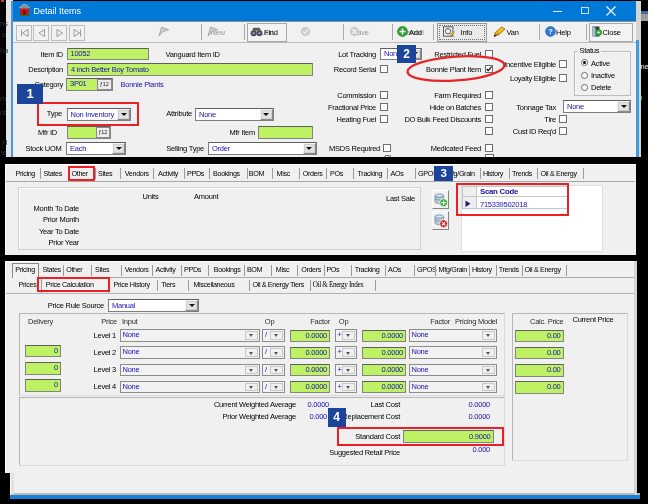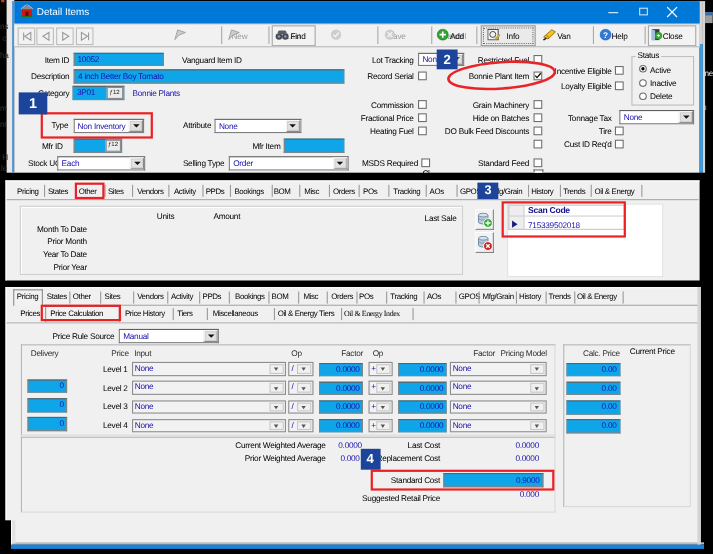--- a/index.html
+++ b/index.html
@@ -2,21 +2,21 @@
 <html><head>
 <meta charset="utf-8">
 <style>
 html,body{margin:0;padding:0;}
 body{width:648px;height:504px;background:#000;position:relative;overflow:hidden;
   font-family:"Liberation Sans",sans-serif;font-size:7.5px;}
 div{box-sizing:border-box;}
 .abs{position:absolute;}
 .lbl{position:absolute;font-size:7.5px;letter-spacing:-0.25px;color:#000;white-space:nowrap;line-height:8px;}
 .r{text-align:right;}
-.inp{position:absolute;background:#0ea5e9;border:1px solid #848484;border-top-color:#5f5f5f;
+.inp{position:absolute;background:#bef264;border:1px solid #848484;border-top-color:#5f5f5f;
   font-size:7.5px;letter-spacing:-0.25px;color:#1a12ae;white-space:nowrap;overflow:hidden;line-height:10px;padding-left:3px;}
 .combo{position:absolute;background:#fff;border:1px solid #7f7f7f;border-top-color:#5f5f5f;
   font-size:7.5px;letter-spacing:-0.25px;color:#1a12ae;white-space:nowrap;overflow:hidden;line-height:11px;padding-left:3px;}
 .ar{position:absolute;right:0;top:0;bottom:0;width:11px;background:#e2e2e2;border:1px solid #f6f6f6;border-right-color:#8a8a8a;border-bottom-color:#8a8a8a;box-shadow:0 0 0 1px #d0d0d0 inset;}
 .ar:after{content:"";position:absolute;left:50%;top:50%;margin-left:-3px;margin-top:-1.5px;
   border-left:3px solid transparent;border-right:3px solid transparent;border-top:3.5px solid #111;}
 .cb{position:absolute;width:8px;height:8px;background:#fff;border:1px solid #6e6e6e;}
 .redbox{position:absolute;border:2px solid #ec2024;z-index:40;}
 .numbox{position:absolute;background:#1c449b;color:#fff;font-weight:bold;
   display:flex;align-items:center;justify-content:center;z-index:50;}
@@ -157,21 +157,21 @@
 <div class="lbl r" style="left:-58px;top:110px;width:120px;">Type</div>
 <div class="combo" style="left:66.5px;top:107.5px;width:64.5px;height:13.5px;line-height:11.5px;"><span class="ar"></span>Non Inventory</div>
 <div class="lbl r" style="left:72px;top:110px;width:120px;">Attribute</div>
 <div class="combo" style="left:195px;top:107.5px;width:78.5px;height:13.5px;line-height:11.5px;"><span class="ar"></span>None</div>
 <div class="lbl r" style="left:-63px;top:128.5px;width:120px;">Mfr ID</div>
 <div class="inp" style="left:66.5px;top:126px;width:44.5px;height:12.5px;line-height:10.5px;padding-left:3px;"></div>
 <div class="abs" style="left:95.5px;top:127px;width:14.5px;height:10.5px;background:#ececec;border:1px solid #8a8a8a;font-size:5.5px;text-align:center;line-height:9px;color:#222;">ƒ12</div>
 <div class="lbl r" style="left:135px;top:128.5px;width:120px;">Mfr Item</div>
 <div class="inp" style="left:257.5px;top:126px;width:55.5px;height:12.5px;line-height:10.5px;padding-left:3px;"></div>
 <div class="lbl r" style="left:-58.5px;top:144.5px;width:120px;">Stock UOM</div>
-<div class="combo" style="left:52px;top:141.5px;width:80px;height:13.5px;line-height:11.5px;"><span class="ar"></span>Each</div>
+<div class="combo" style="left:66px;top:141.5px;width:60px;height:13.5px;line-height:11.5px;"><span class="ar"></span>Each</div>
 <div class="lbl r" style="left:84px;top:144.5px;width:120px;">Selling Type</div>
 <div class="combo" style="left:208px;top:141.5px;width:108.5px;height:13.5px;line-height:11.5px;"><span class="ar"></span>Order</div>
 <div class="lbl r" style="left:290px;top:144.5px;width:90px;">MSDS Required</div>
 <div class="cb" style="left:383px;top:143.5px;"></div>
 <div class="lbl r" style="left:256px;top:51px;width:120px;">Lot Tracking</div>
 <div class="combo" style="left:380px;top:47.5px;width:42px;height:12.5px;line-height:10.5px;"><span class="ar"></span>None</div>
 <div class="lbl r" style="left:256px;top:66px;width:120px;">Record Serial</div>
 <div class="cb" style="left:380px;top:65px;"></div>
 <div class="lbl r" style="left:256px;top:91.5px;width:120px;">Commission</div>
 <div class="cb" style="left:380px;top:90.5px;"></div>
@@ -179,29 +179,29 @@
 <div class="cb" style="left:380px;top:102.5px;"></div>
 <div class="lbl r" style="left:256px;top:115.5px;width:120px;">Heating Fuel</div>
 <div class="cb" style="left:380px;top:114.5px;"></div>
 <div class="lbl r" style="left:361px;top:51px;width:120px;">Restricted Fuel</div>
 <div class="cb" style="left:485px;top:50px;"></div>
 <div class="lbl r" style="left:361px;top:66px;width:120px;">Bonnie Plant Item</div>
 <div class="cb" style="left:485px;top:65px;"></div>
 <svg class="abs" style="left:485px;top:65px;z-index:5" width="8" height="8" viewBox="0 0 8 8">
     <path d="M1.6 3.8 L3.2 5.6 L6.6 1.6" stroke="#000" stroke-width="1.1" fill="none"></path>
   </svg>
-<div class="lbl r" style="left:361px;top:91.5px;width:120px;">Grain Machinery</div>
+<div class="lbl r" style="left:361px;top:91.5px;width:120px;">Farm Required</div>
 <div class="cb" style="left:485px;top:90.5px;"></div>
 <div class="lbl r" style="left:361px;top:103.5px;width:120px;">Hide on Batches</div>
 <div class="cb" style="left:485px;top:102.5px;"></div>
 <div class="lbl r" style="left:361px;top:115.5px;width:120px;">DO Bulk Feed Discounts</div>
 <div class="cb" style="left:485px;top:114.5px;"></div>
 <div class="lbl r" style="left:361px;top:127.5px;width:120px;margin-top:48px;">Delivery Charge</div>
 <div class="cb" style="left:485px;top:126.5px;"></div>
-<div class="lbl r" style="left:361px;top:144.5px;width:120px;">Standard Feed</div>
+<div class="lbl r" style="left:361px;top:144.5px;width:120px;">Medicated Feed</div>
 <div class="cb" style="left:485px;top:143.5px;"></div>
 <div class="lbl r" style="left:436px;top:61px;width:120px;">Incentive Eligible</div>
 <div class="cb" style="left:559px;top:60px;"></div>
 <div class="lbl r" style="left:436px;top:74.5px;width:120px;">Loyalty Eligible</div>
 <div class="cb" style="left:559px;top:73.5px;"></div>
 <div class="lbl r" style="left:436px;top:103.5px;width:120px;">Tonnage Tax</div>
 <div class="combo" style="left:563px;top:100px;width:68px;height:13px;line-height:11px;"><span class="ar"></span>None</div>
 <div class="lbl r" style="left:436px;top:115.5px;width:120px;">Tire</div>
 <div class="cb" style="left:559px;top:114.5px;"></div>
 <div class="lbl r" style="left:436px;top:127.5px;width:120px;">Cust ID Req'd</div>

